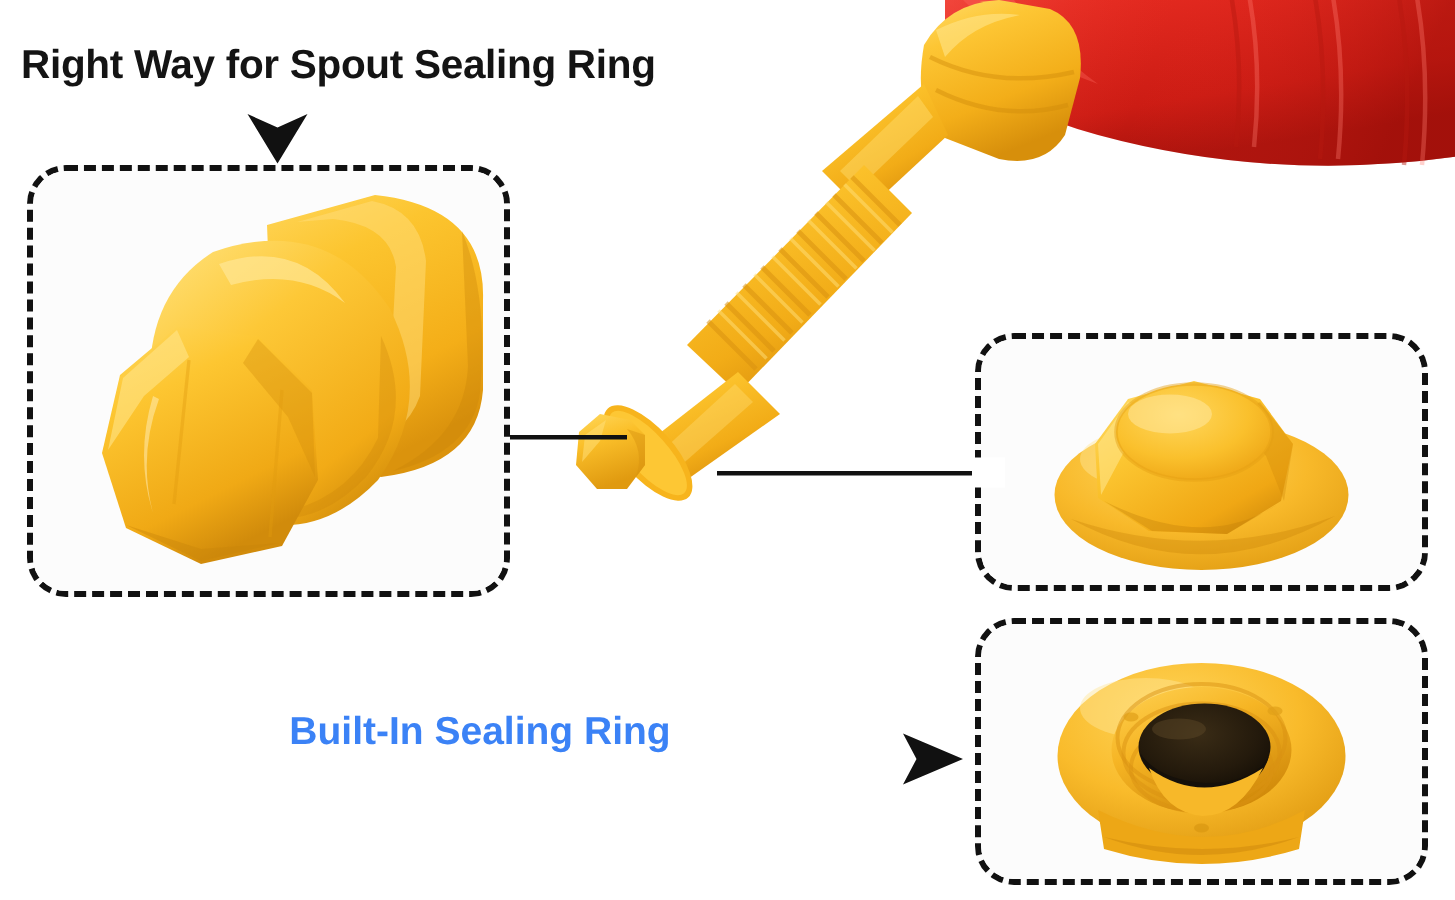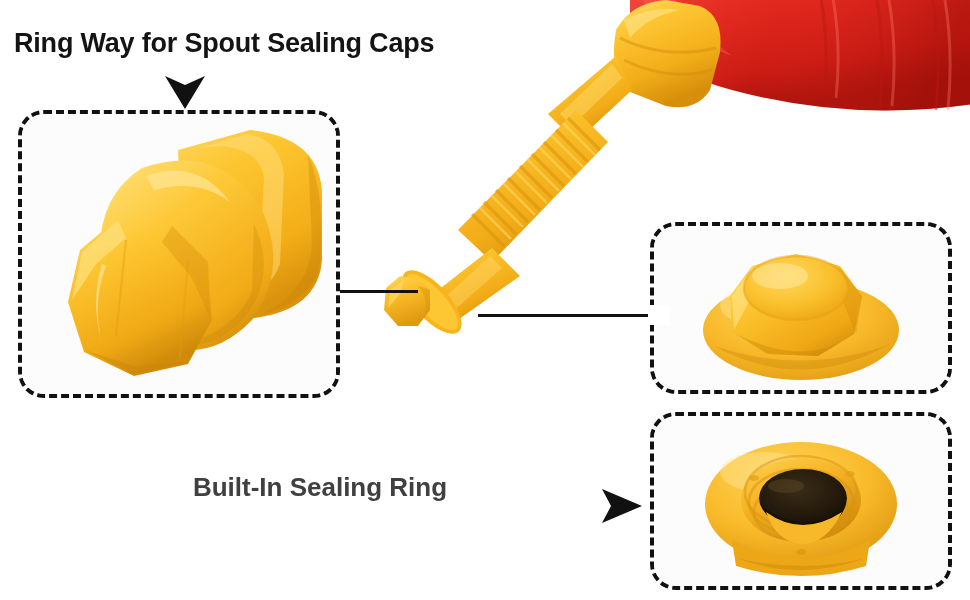--- a/index.html
+++ b/index.html
@@ -28,21 +28,21 @@
     white-space: nowrap;
   }
   .caption {
     position: absolute;
     left: 40px;
     top: 472px;
     width: 560px;
     text-align: center;
     font-size: 26px;
     font-weight: bold;
-    color: #404040;
+    color: #3b82f6;
     line-height: 1.22;
   }
   .caption .line { display: block; white-space: nowrap; }
 
   
   .arrow-down {
     position: absolute;
     left: 163px;
     top: 74px;
     width: 44px;
@@ -100,21 +100,21 @@
     width: 594px;
     height: 348px;
   }
   #hero svg { display: block; width: 100%; height: 100%; }
 </style>
 </head>
 <body>
 
 <div id="stage">
 
-  <div class="headline">Ring Way for Spout Sealing Caps</div>
+  <div class="headline">Right Way for Spout Sealing Ring</div>
 
   <div class="arrow-down">
     <svg viewBox="0 0 44 36" xmlns="http://www.w3.org/2000/svg">
       <path d="M2 2 L22 11 L42 2 L22 35 Z" fill="#111111"></path>
     </svg>
   </div>
 
   <div id="hero">
     <svg viewBox="0 0 594 348" xmlns="http://www.w3.org/2000/svg">
       <defs>

